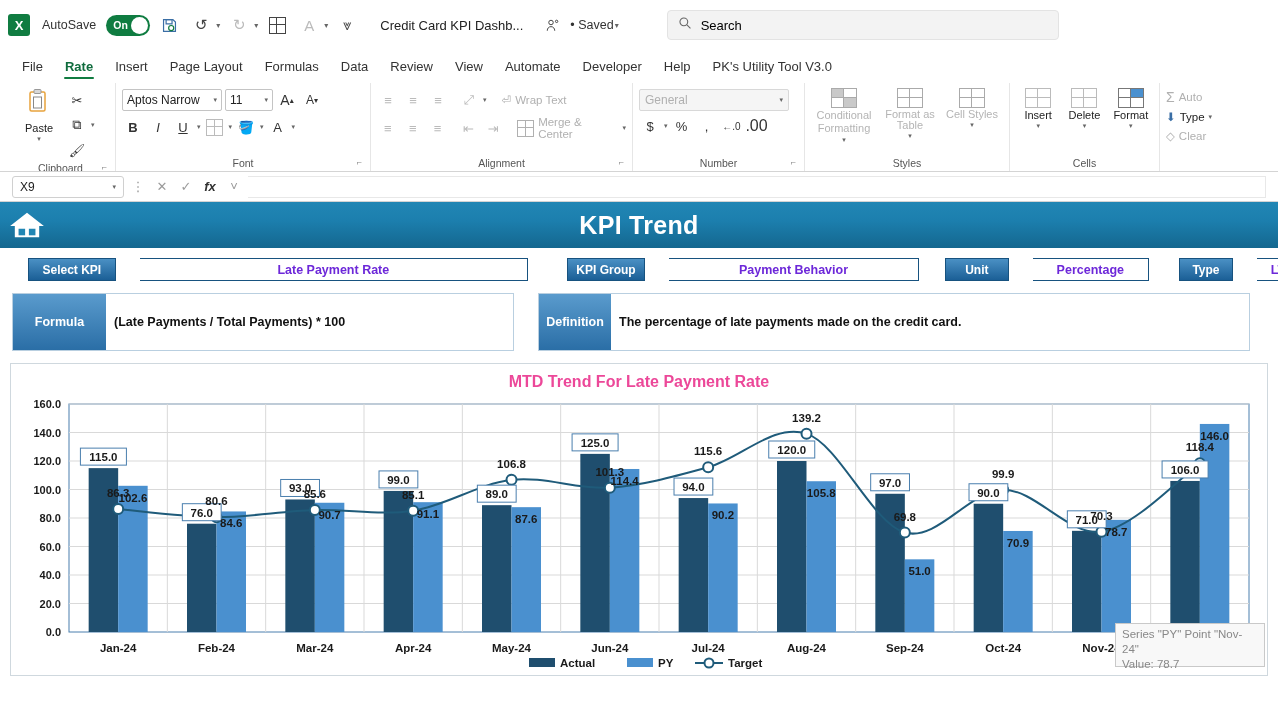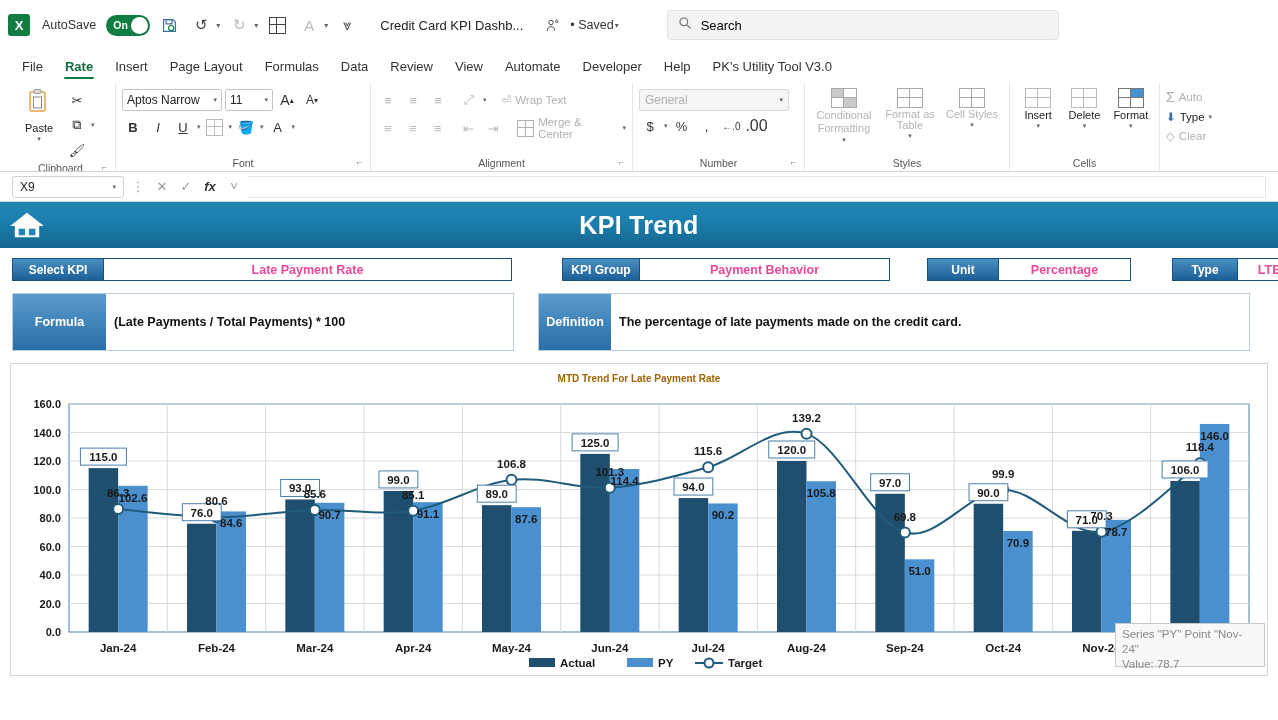--- a/index.html
+++ b/index.html
@@ -149,32 +149,32 @@
   }
   .banner h1 {
     font-size: 25px; color: #fff; font-weight: bold; letter-spacing: .3px;
   }
   .home-ico {
     position: absolute; left: 8px; top: 50%; transform: translateY(-50%);
     width: 38px; height: 30px; color:#fff;
   }
 
   
-  .selrow { display: flex; align-items: center; padding: 10px 12px 0; gap: 16px; }
+  .selrow { display: flex; align-items: center; padding: 10px 28px 0; gap: 5px; }
   .pill { display: flex; height: 23px; }
   .pill .lbl {
     background: linear-gradient(180deg,#4a90c4,#1b5f96);
     color: #fff; font-size: 12px; font-weight: bold;
     display: flex; align-items: center; justify-content: center;
     border: 1px solid #17527f;
   }
   .pill .val {
     background: #fff; border: 1px solid #17527f; border-left: none;
-    font-size: 12.5px; font-weight: bold; color: #ec4899;
-    display: flex; align-items: center; justify-content: center;
+    font-size: 12.5px; font-weight: bold; color: #6d28d9;
+    display: flex; align-items: center; justify-content: center; margin-left: 24px;
   }
 
   .inforow { display: flex; padding: 12px 12px 0; gap: 24px; }
   .infobox {
     display: flex; height: 58px; border: 1px solid #b9cfe0;
     background: #fff; flex: 0 0 auto;
   }
   .infobox .lbl {
     background: linear-gradient(180deg,#5a9bcd,#2a6ea6);
     color: #fff; font-size: 12.5px; font-weight: bold;
@@ -184,22 +184,22 @@
     font-size: 12.5px; font-weight: bold; color: #111;
     display: flex; align-items: center; padding: 0 8px;
   }
 
   
   .chartcard {
     margin: 12px 10px 0; height: 313px; border: 1px solid #cfd8de;
     background: #fff; position: relative;
   }
   .charttitle {
-    text-align: center; font-size: 10px; font-weight: bold;
-    color: #a16207; padding-top: 9px;
+    text-align: center; font-size: 16px; font-weight: bold;
+    color: #ec4899; padding-top: 9px;
   }
   .plotwrap { position: absolute; left: 0; top: 30px; right: 0; bottom: 0; }
   .svgchart { display: block; }
 
   .tooltip {
     position: absolute; right: 2px; bottom: 8px; width: 150px; height: 44px;
     background: #f8f8f8; border: 1px solid #c9c9c9;
     font-size: 11.5px; color: #888; padding: 3px 6px; line-height: 15px;
     z-index: 5;
   }

